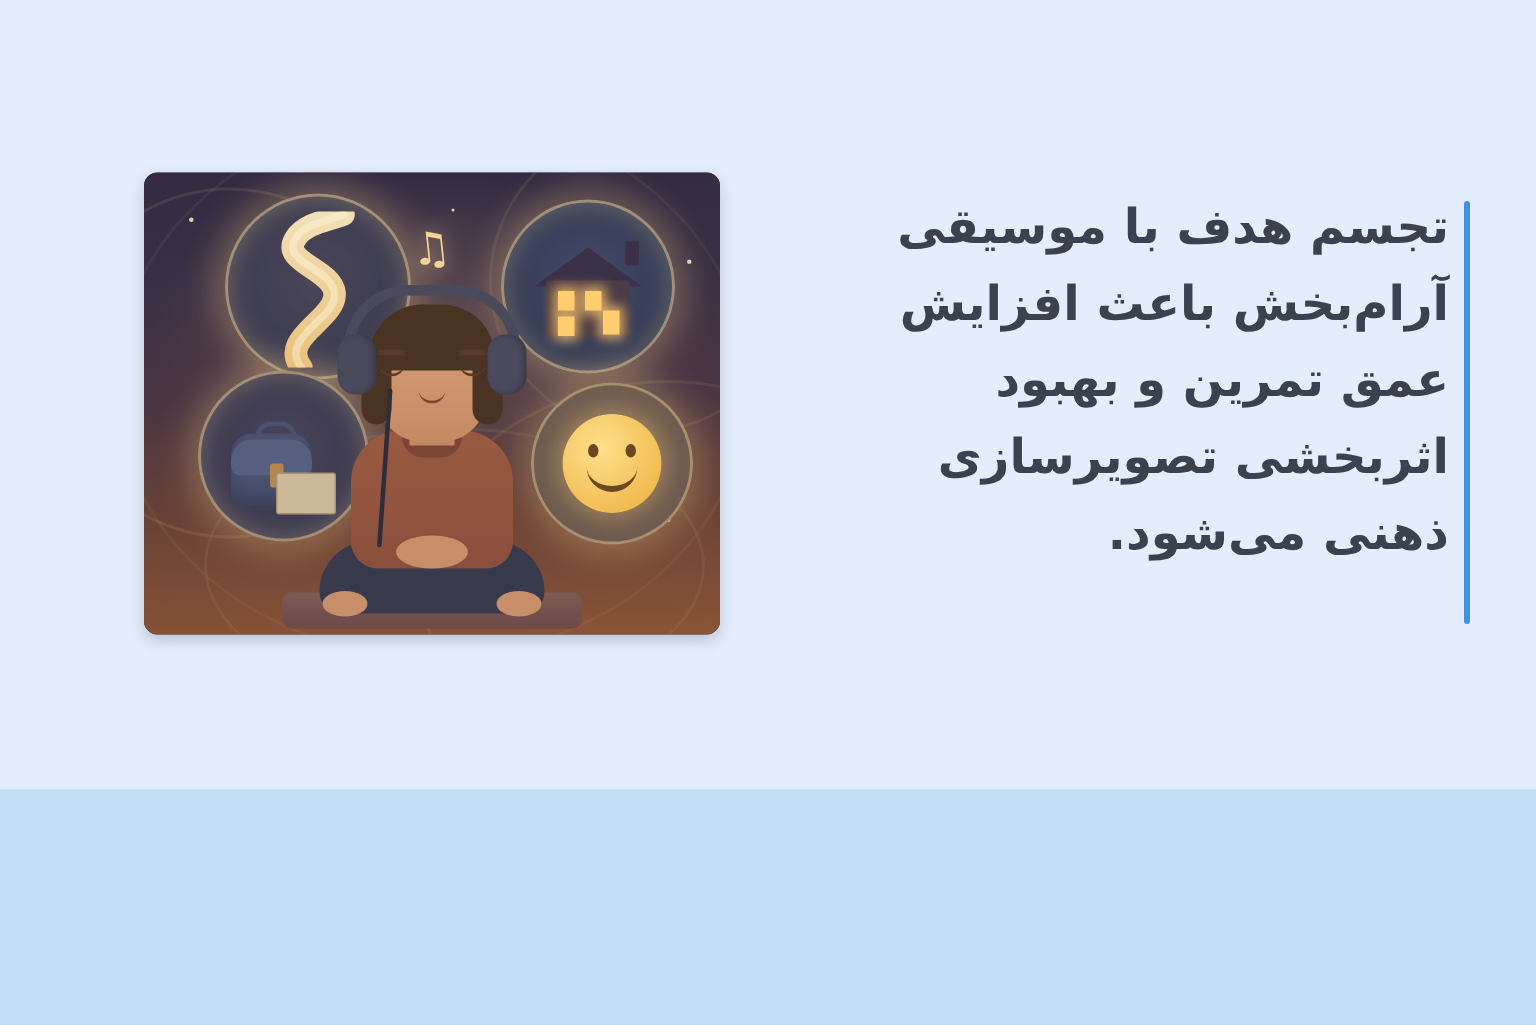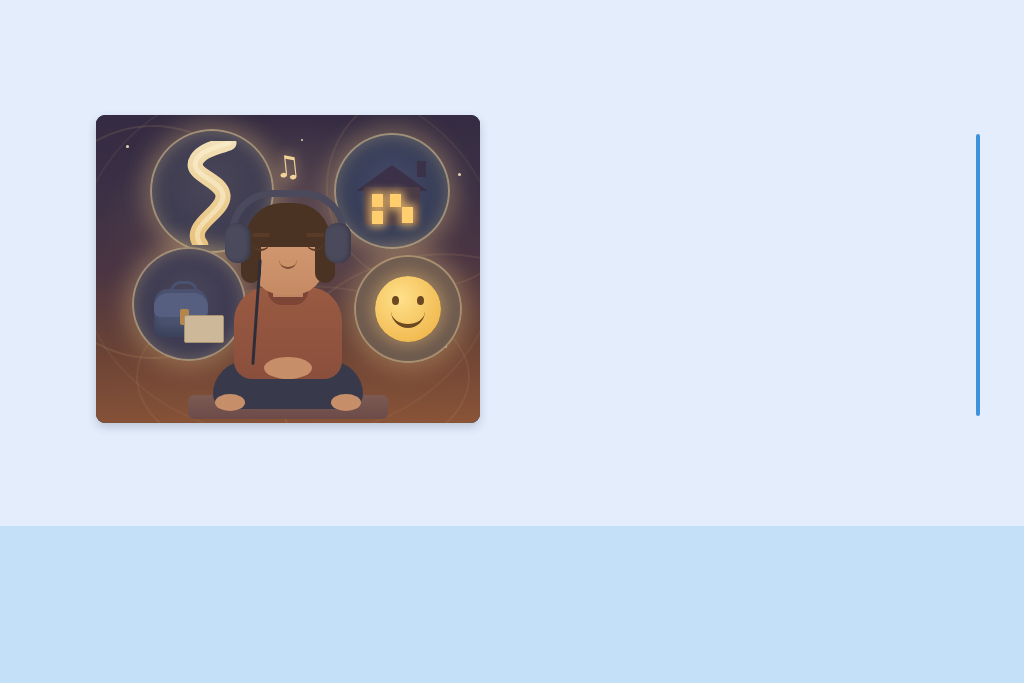--- a/index.html
+++ b/index.html
@@ -221,20 +221,25 @@
           <div class="band"></div>
           <div class="cup l"></div>
           <div class="cup r"></div>
           <div class="cord"></div>
         </div>
       </div>
     </div>
   </div>
 
   <div class="quote-rule"></div>
+  <div class="quote">تجسم هدف با موسیقی
+آرام‌بخش باعث افزایش
+عمق تمرین و بهبود
+اثربخشی تصویرسازی
+ذهنی می‌شود.</div>
 
   <div class="footer">
     
 
     
   </div>
 
 </div>
 
 </body></html>

